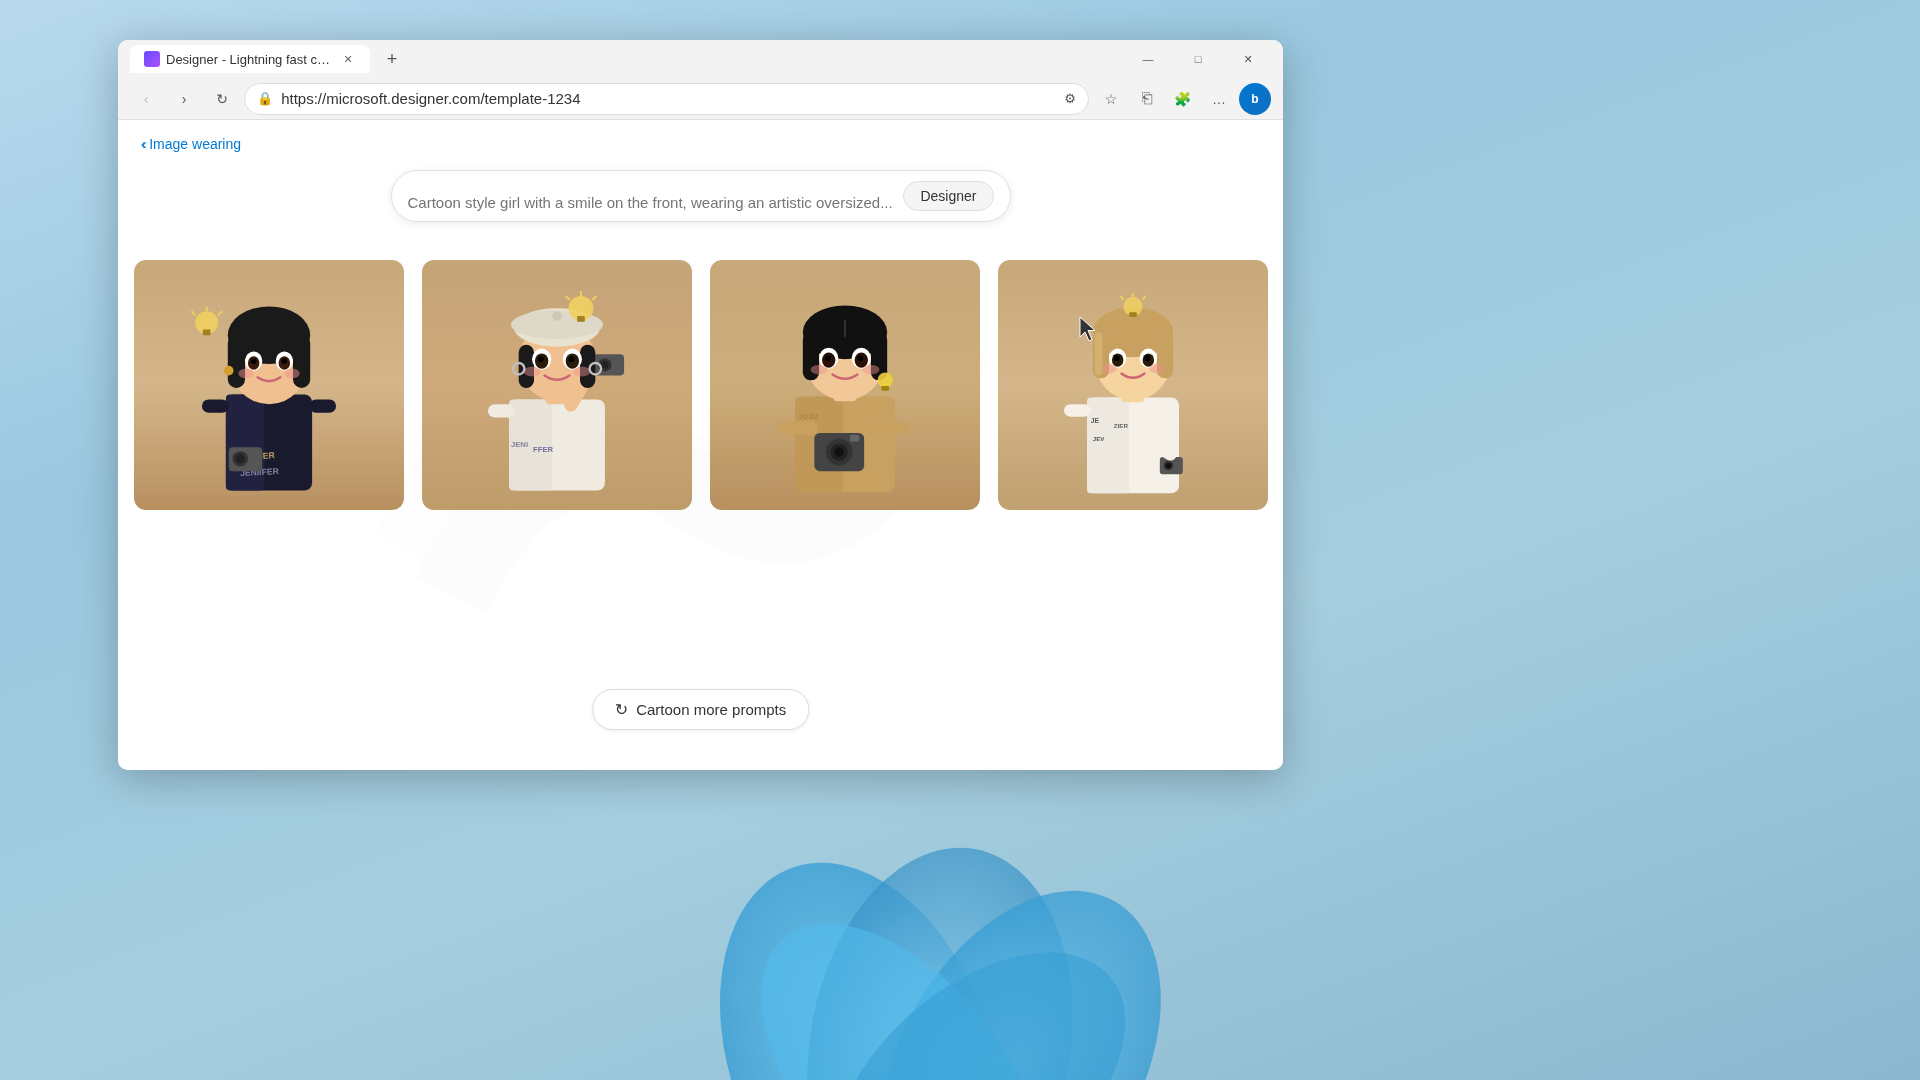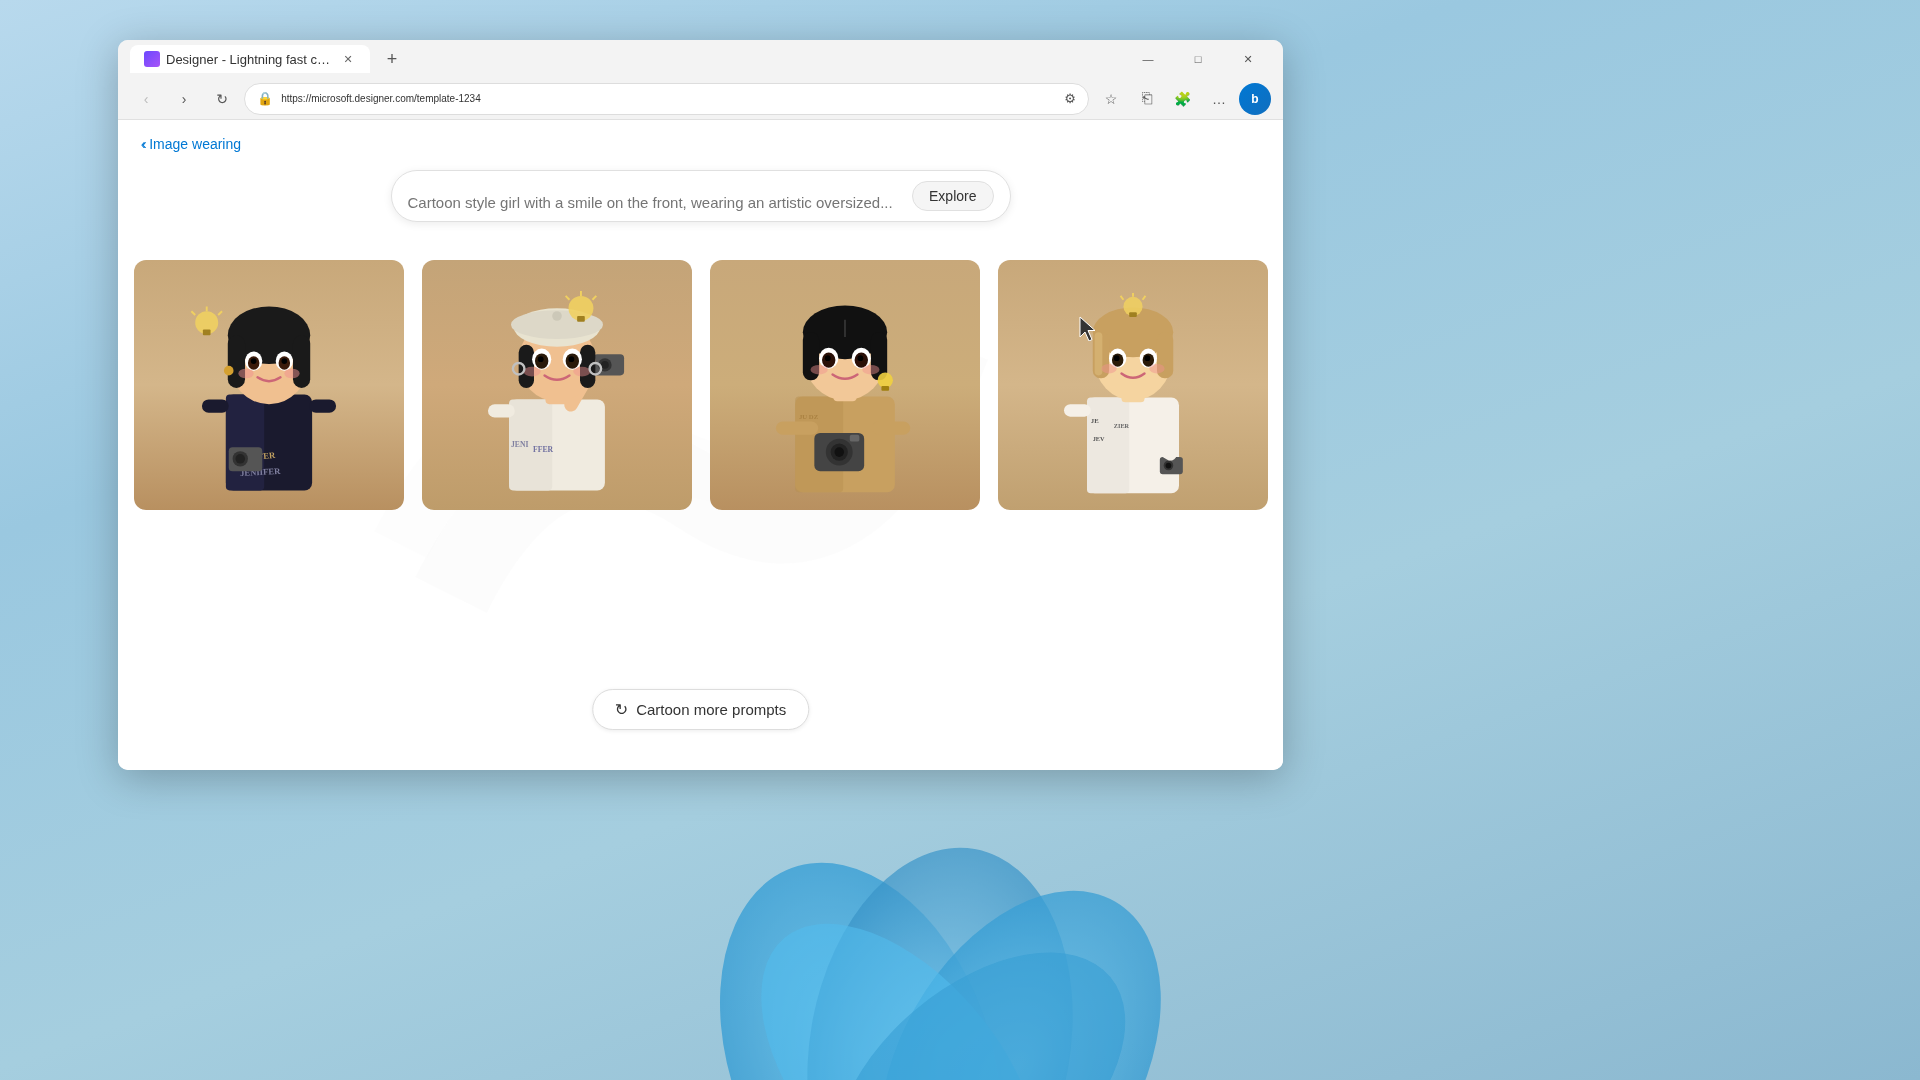--- a/index.html
+++ b/index.html
@@ -154,21 +154,21 @@
       display: flex;
       align-items: center;
       padding: 0 12px;
       gap: 8px;
     }
 
     .address-input {
       flex: 1;
       border: none;
       outline: none;
-      font-size: 10px;
+      font-size: 15px;
       color: #333;
       background: transparent;
     }
 
     .nav-actions {
       display: flex;
       gap: 4px;
     }
 
     .nav-action-btn {
@@ -302,21 +302,20 @@
     }
 
     
     .cartoon-figure {
       width: 100%;
       height: 100%;
       display: flex;
       align-items: center;
       justify-content: center;
       position: relative;
-      font-family: Liberation Serif, serif;
     }
 
     
     .card1 { background: linear-gradient(180deg, #c8a87a 0%, #d4b68a 50%, #b89060 100%); }
     .card2 { background: linear-gradient(180deg, #c4a478 0%, #cfa97a 50%, #be9c6a 100%); }
     .card3 { background: linear-gradient(180deg, #c8a87a 0%, #ccad7a 50%, #b89060 100%); }
     .card4 { background: linear-gradient(180deg, #c8a87a 0%, #d4b68a 50%, #c0a070 100%); }
 
     .girl-svg {
       width: 200px;
@@ -436,21 +435,21 @@
     </div>
 
     <div class="back-nav">
       <span>‹</span>
       <span style="margin-left:-10px;">‹  Image wearing</span>
     </div>
 
     <div class="search-area">
       <div class="search-box">
         <input class="search-input" type="text" placeholder="Cartoon style girl with a smile on the front, wearing an artistic oversized..." style="">
-        <button class="generate-btn">Explore</button>
+        <button class="generate-btn">Designer</button>
       </div>
     </div>
 
     <div class="image-grid">
 
       <div class="image-card card1">
         <div class="cartoon-figure">
           <svg class="girl-svg" viewBox="0 0 200 240" xmlns="http://www.w3.org/2000/svg">
 
             <rect x="55" y="130" width="90" height="100" rx="8" fill="#1a1a2e"></rect>

